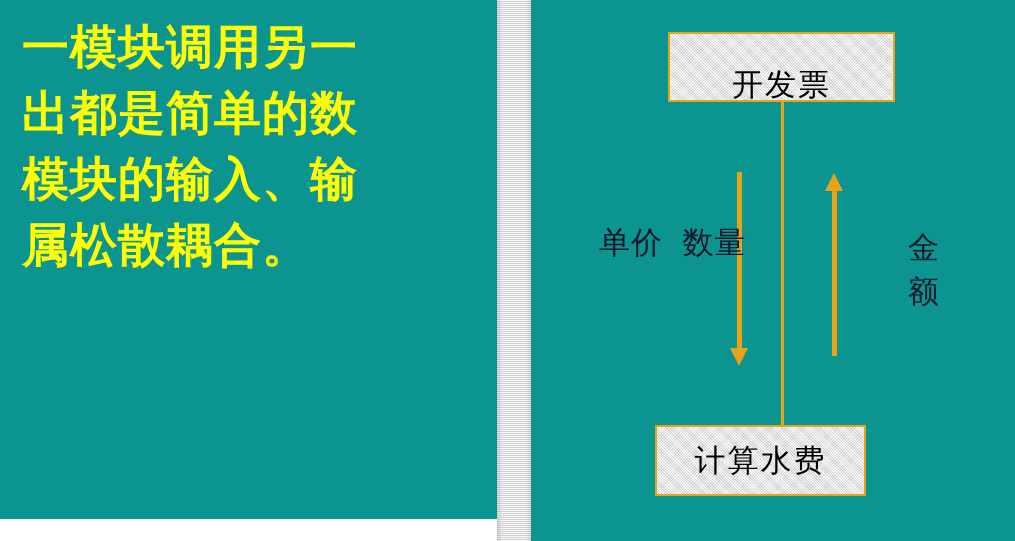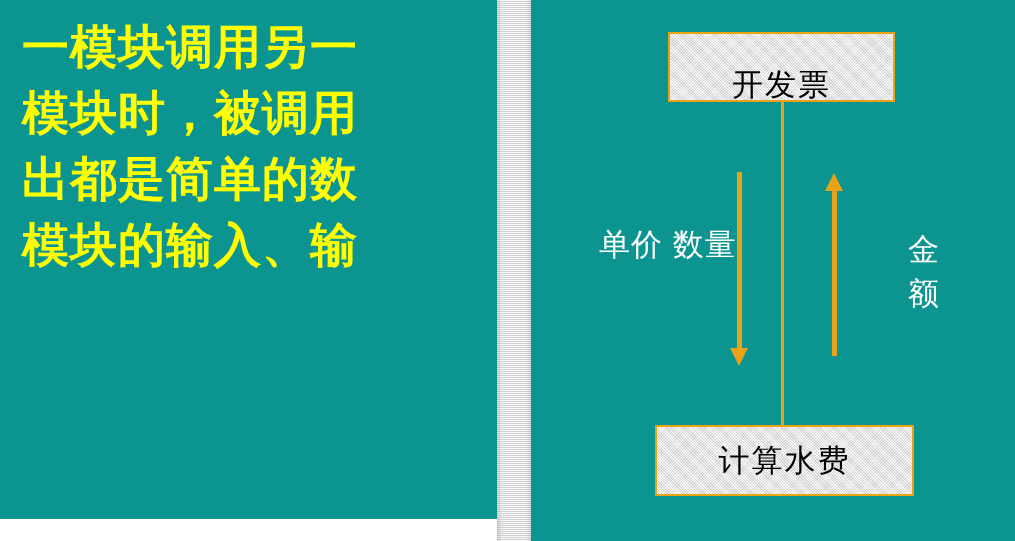--- a/index.html
+++ b/index.html
@@ -120,21 +120,21 @@
   #node-top {
     left: 137px;
     top: 32px;
     width: 227px;
     height: 70px;
     align-items: flex-end;
   }
   #node-bottom {
     left: 124px;
     top: 425px;
-    width: 259px;
+    width: 211px;
     height: 71px;
   }
 
   
   .arrow-shaft {
     position: absolute;
     background: #e8a317;
   }
   .arrow-head {
     position: absolute;
@@ -147,22 +147,22 @@
     border-top: 18px solid #e8a317;
   }
   .arrow-head.up {
     border-left: 9px solid transparent;
     border-right: 9px solid transparent;
     border-bottom: 18px solid #e8a317;
   }
 
   .diagram-label {
     position: absolute;
-    color: #ffffff;
-    font-family: Liberation Sans, sans-serif;
+    color: #0f172a;
+    font-family: Liberation Mono, monospace;
     font-size: 31px;
     line-height: 44px;
     letter-spacing: 1px;
     white-space: nowrap;
   }
   #label-left {
     left: 68px;
     top: 223px;
     text-align: center;
   }
@@ -185,23 +185,23 @@
   }
 </style>
 </head>
 <body>
 
 <div id="slide">
 
   <div id="left-panel">
     <div id="left-text">
       <div class="line">一模块调用另一</div>
-      <div class="line">模块时，被调用</div>
       <div class="line">出都是简单的数</div>
       <div class="line">模块的输入、输</div>
+      <div class="line">属松散耦合。</div>
     </div>
   </div>
   <div id="bottom-strip"></div>
 
   <div id="divider"></div>
   <div id="divider-shadow-left"></div>
   <div id="divider-shadow-right"></div>
 
   <div id="right-panel">
 

